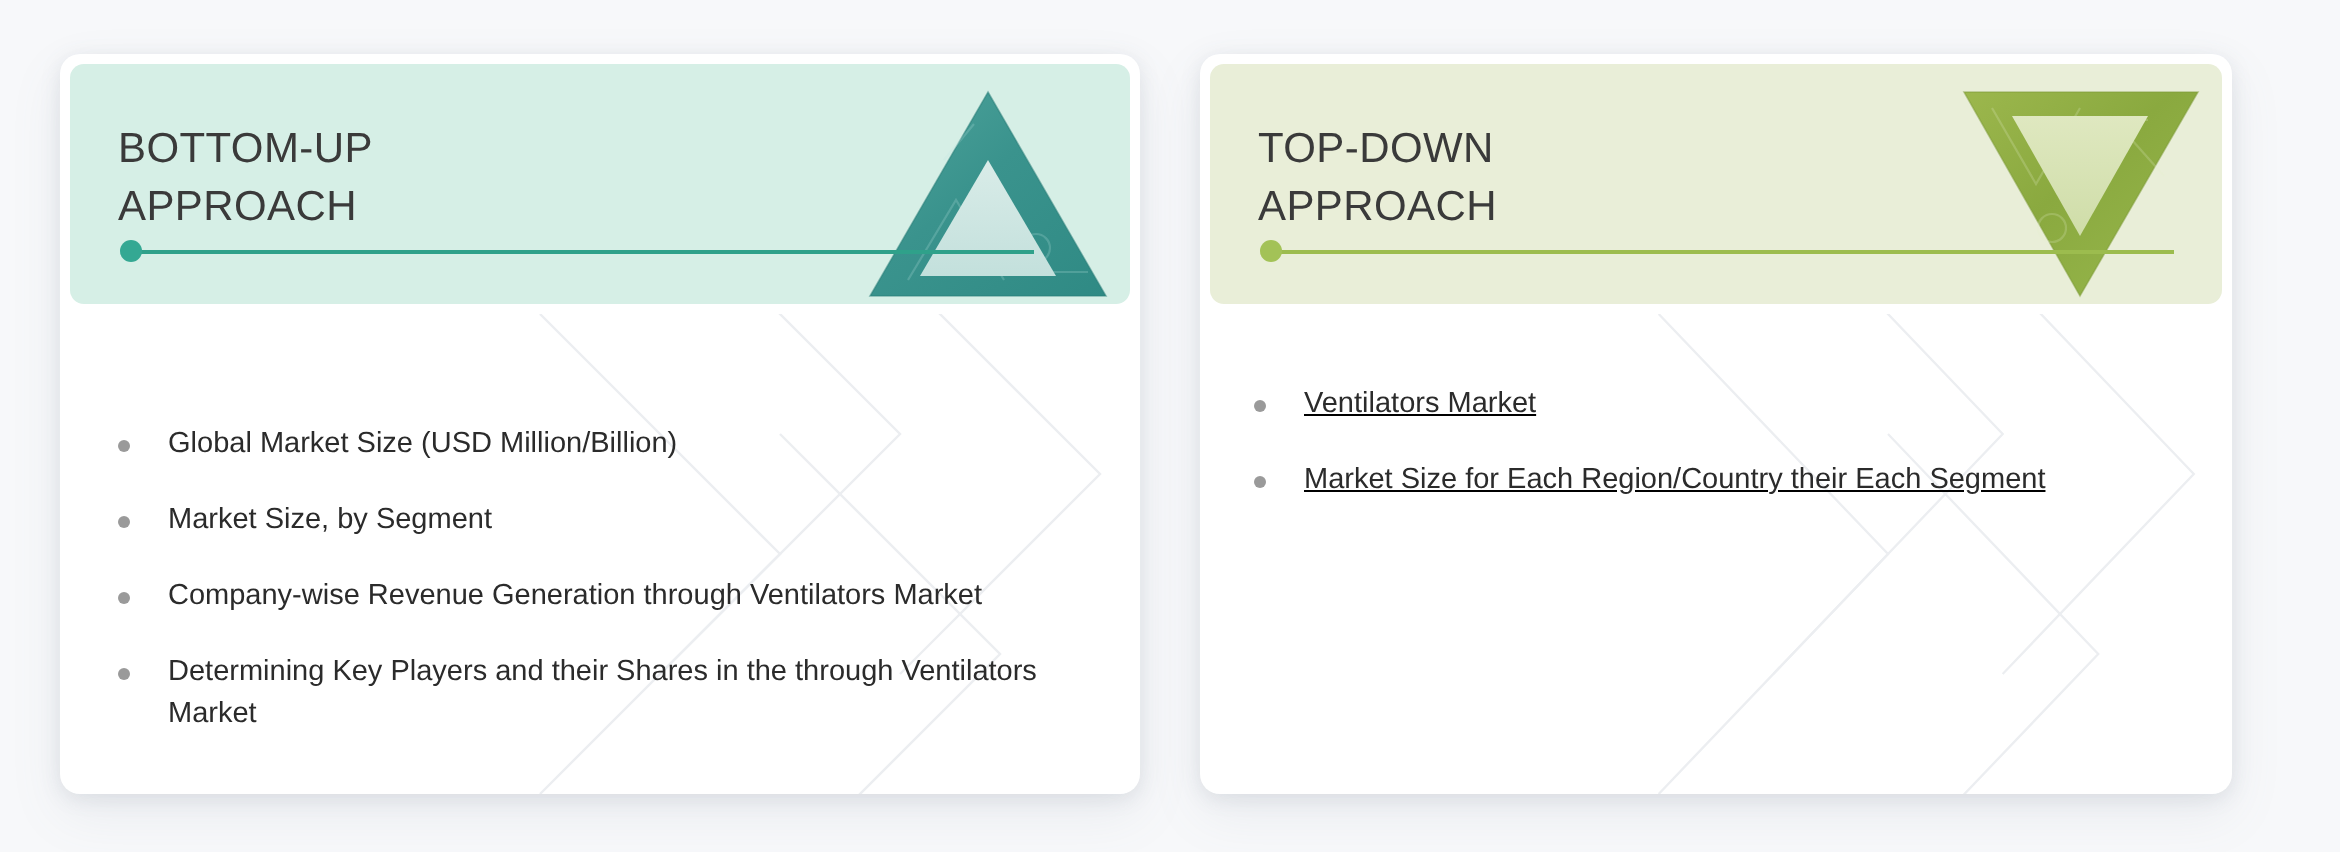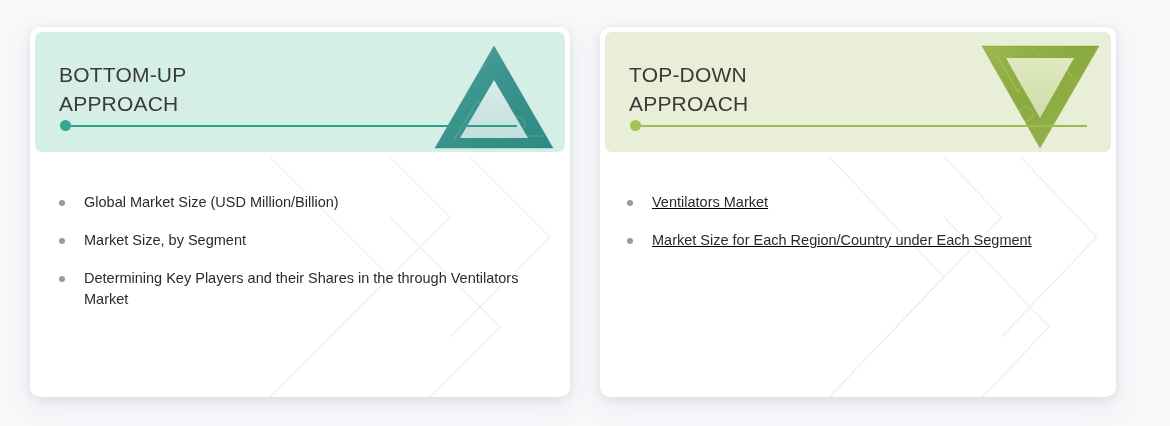--- a/index.html
+++ b/index.html
@@ -109,21 +109,21 @@
   .tri-wrap svg { display: block; width: 100%; height: 100%; }
 
   
   .list {
     position: relative;
     margin: 0;
     padding: 0;
     list-style: none;
     z-index: 2;
   }
-  .card--left  .list { margin: 40px 0 0 26px; width: 480px; }
+  .card--left  .list { margin: 60px 0 0 26px; width: 480px; }
   .card--right .list { margin: 40px 0 0 24px; width: 486px; text-decoration: underline; }
 
   .list li {
     position: relative;
     padding-left: 28px;
     margin-bottom: 17px;
     font-size: 14.5px;
     line-height: 21px;
     color: #2b2b2b;
   }
@@ -195,20 +195,24 @@
       <li>
         <span class="bullet"></span>
         <span class="txt">Global Market Size (USD Million/Billion)</span>
       </li>
       <li>
         <span class="bullet"></span>
         <span class="txt">Market Size, by Segment</span>
       </li>
       <li>
         <span class="bullet"></span>
+        <span class="txt">Company-wise Revenue Generation through Ventilators Market</span>
+      </li>
+      <li>
+        <span class="bullet"></span>
         <span class="txt">Determining Key Players and their Shares in the through Ventilators Market</span>
       </li>
     </ul>
   </div>
 
   <div class="card card--right">
 
     <div class="watermark">
       <svg viewBox="0 0 540 240" preserveAspectRatio="none">
         <g stroke="#eceef1" stroke-width="1.2" fill="none">
@@ -255,18 +259,18 @@
       </div>
     </div>
 
     <ul class="list">
       <li>
         <span class="bullet"></span>
         <span class="txt">Ventilators Market</span>
       </li>
       <li>
         <span class="bullet"></span>
-        <span class="txt">Market Size for Each Region/Country under Each Segment</span>
+        <span class="txt">Market Size for Each Region/Country their Each Segment</span>
       </li>
     </ul>
   </div>
 
 </div>
 
 </body></html>

